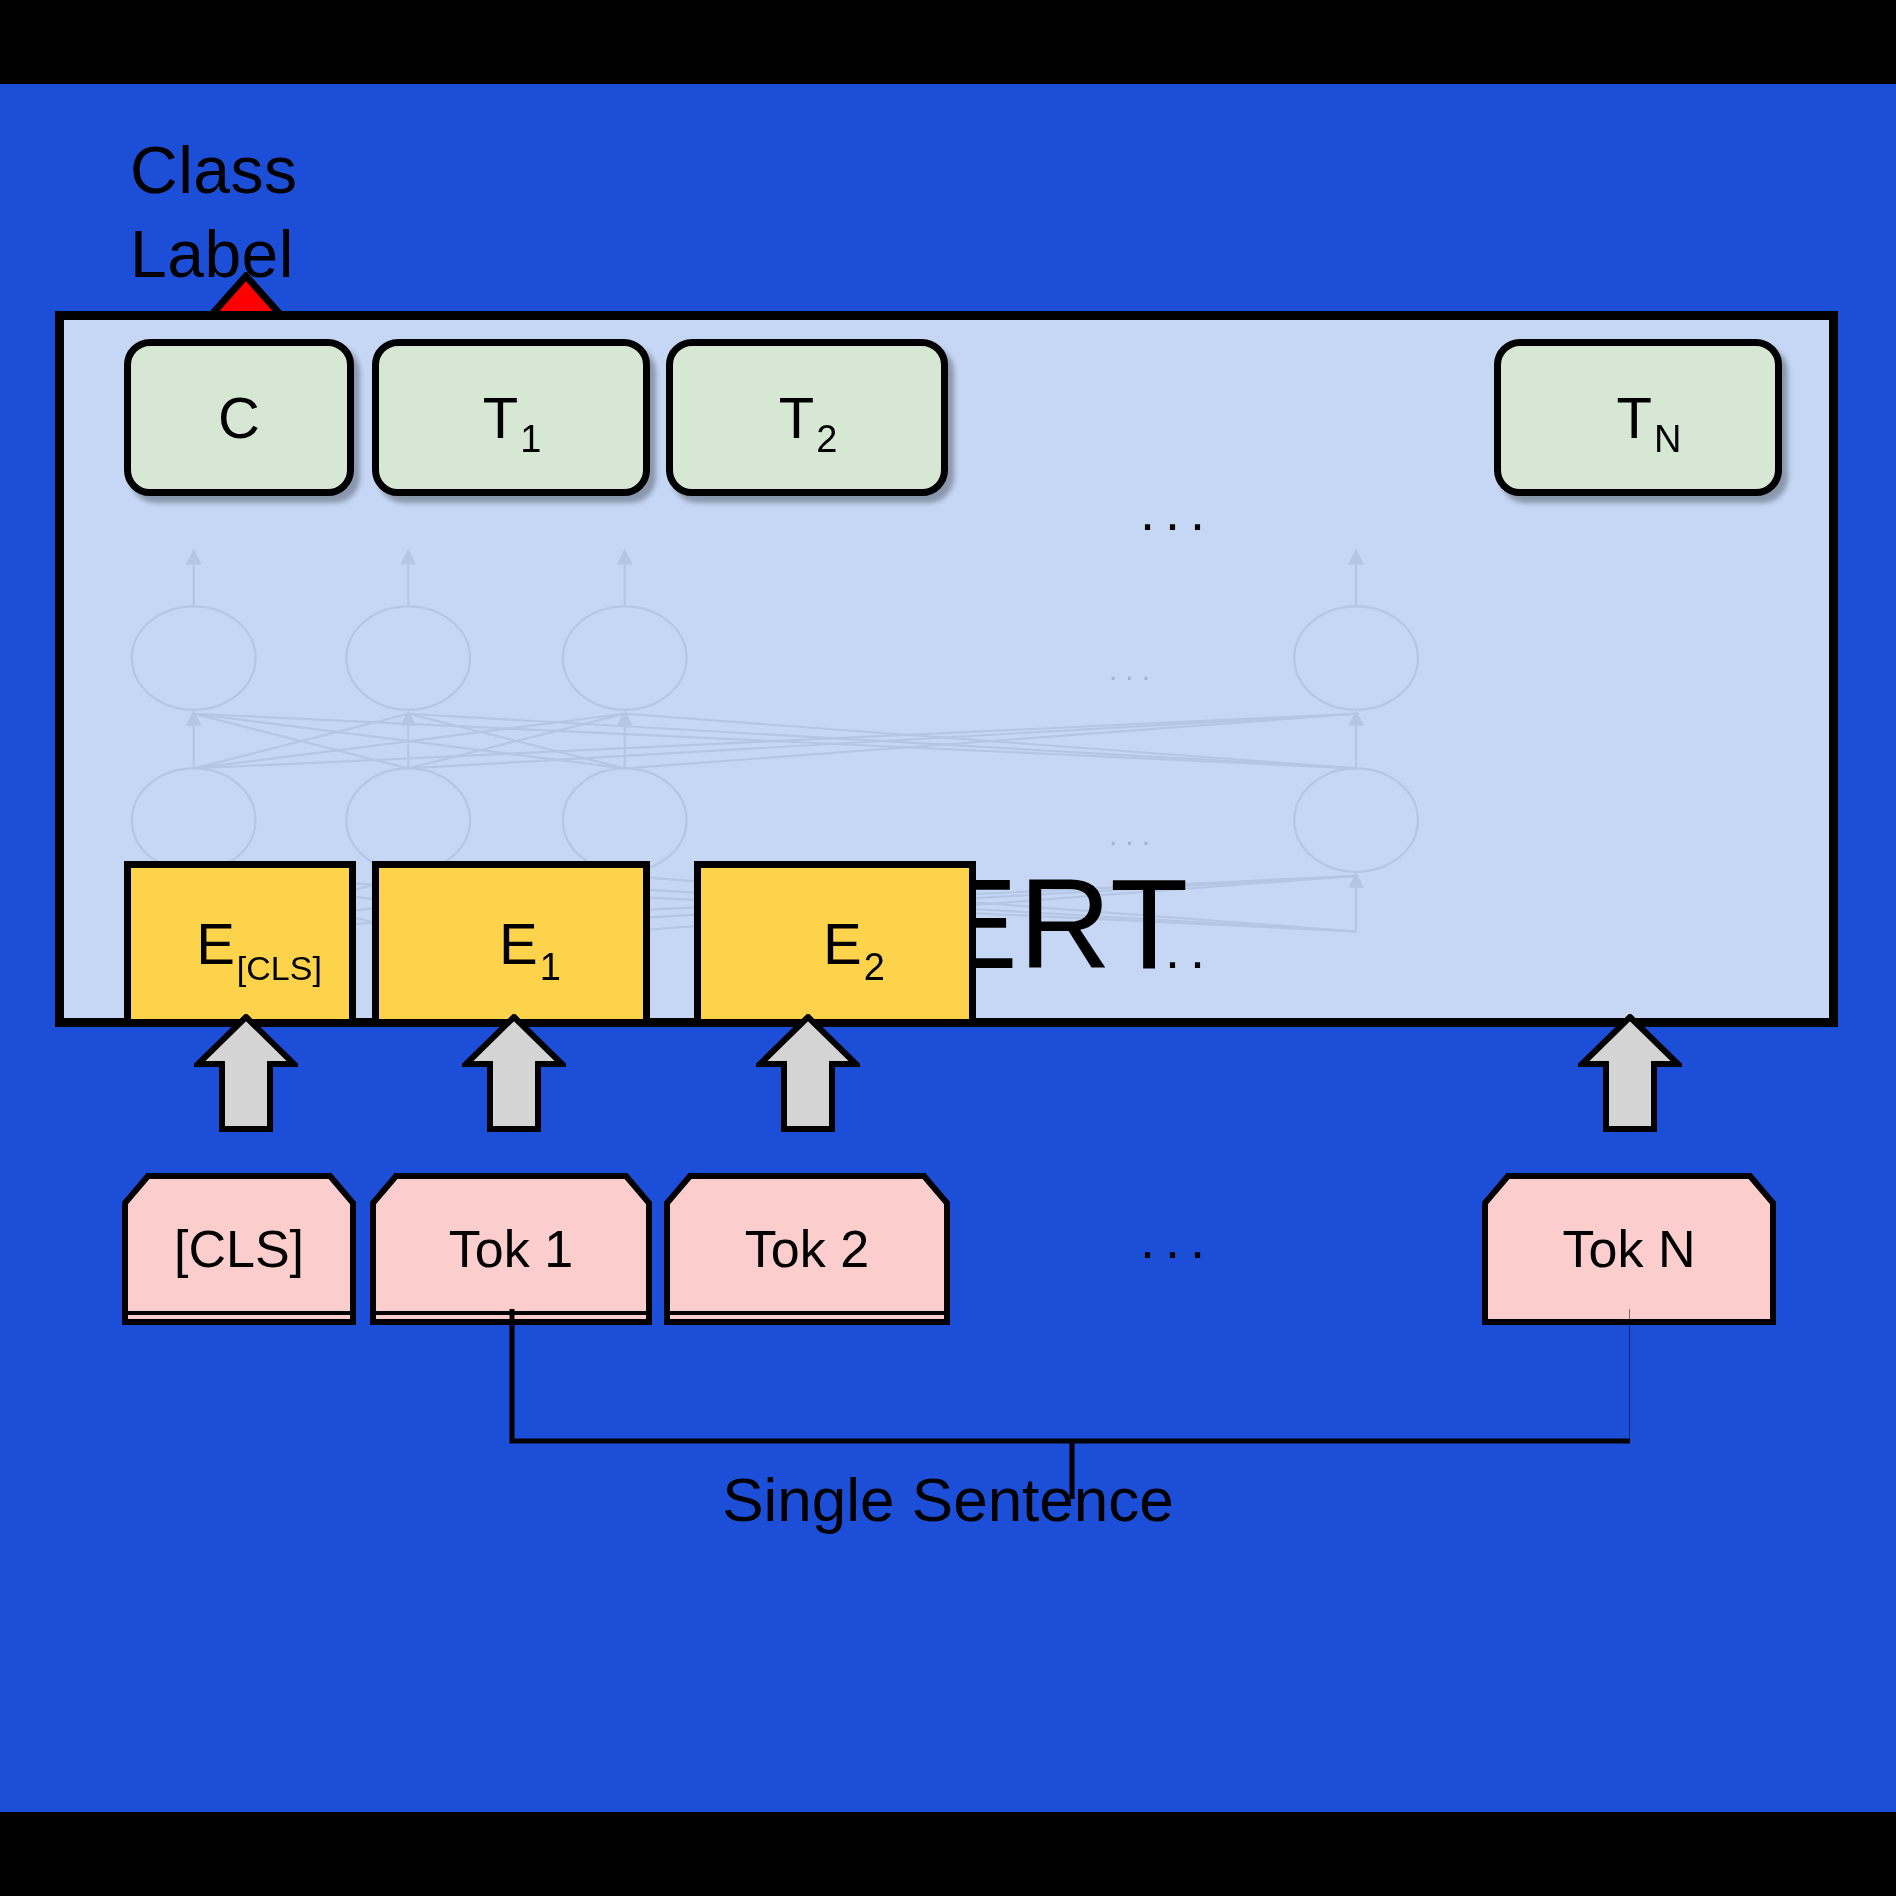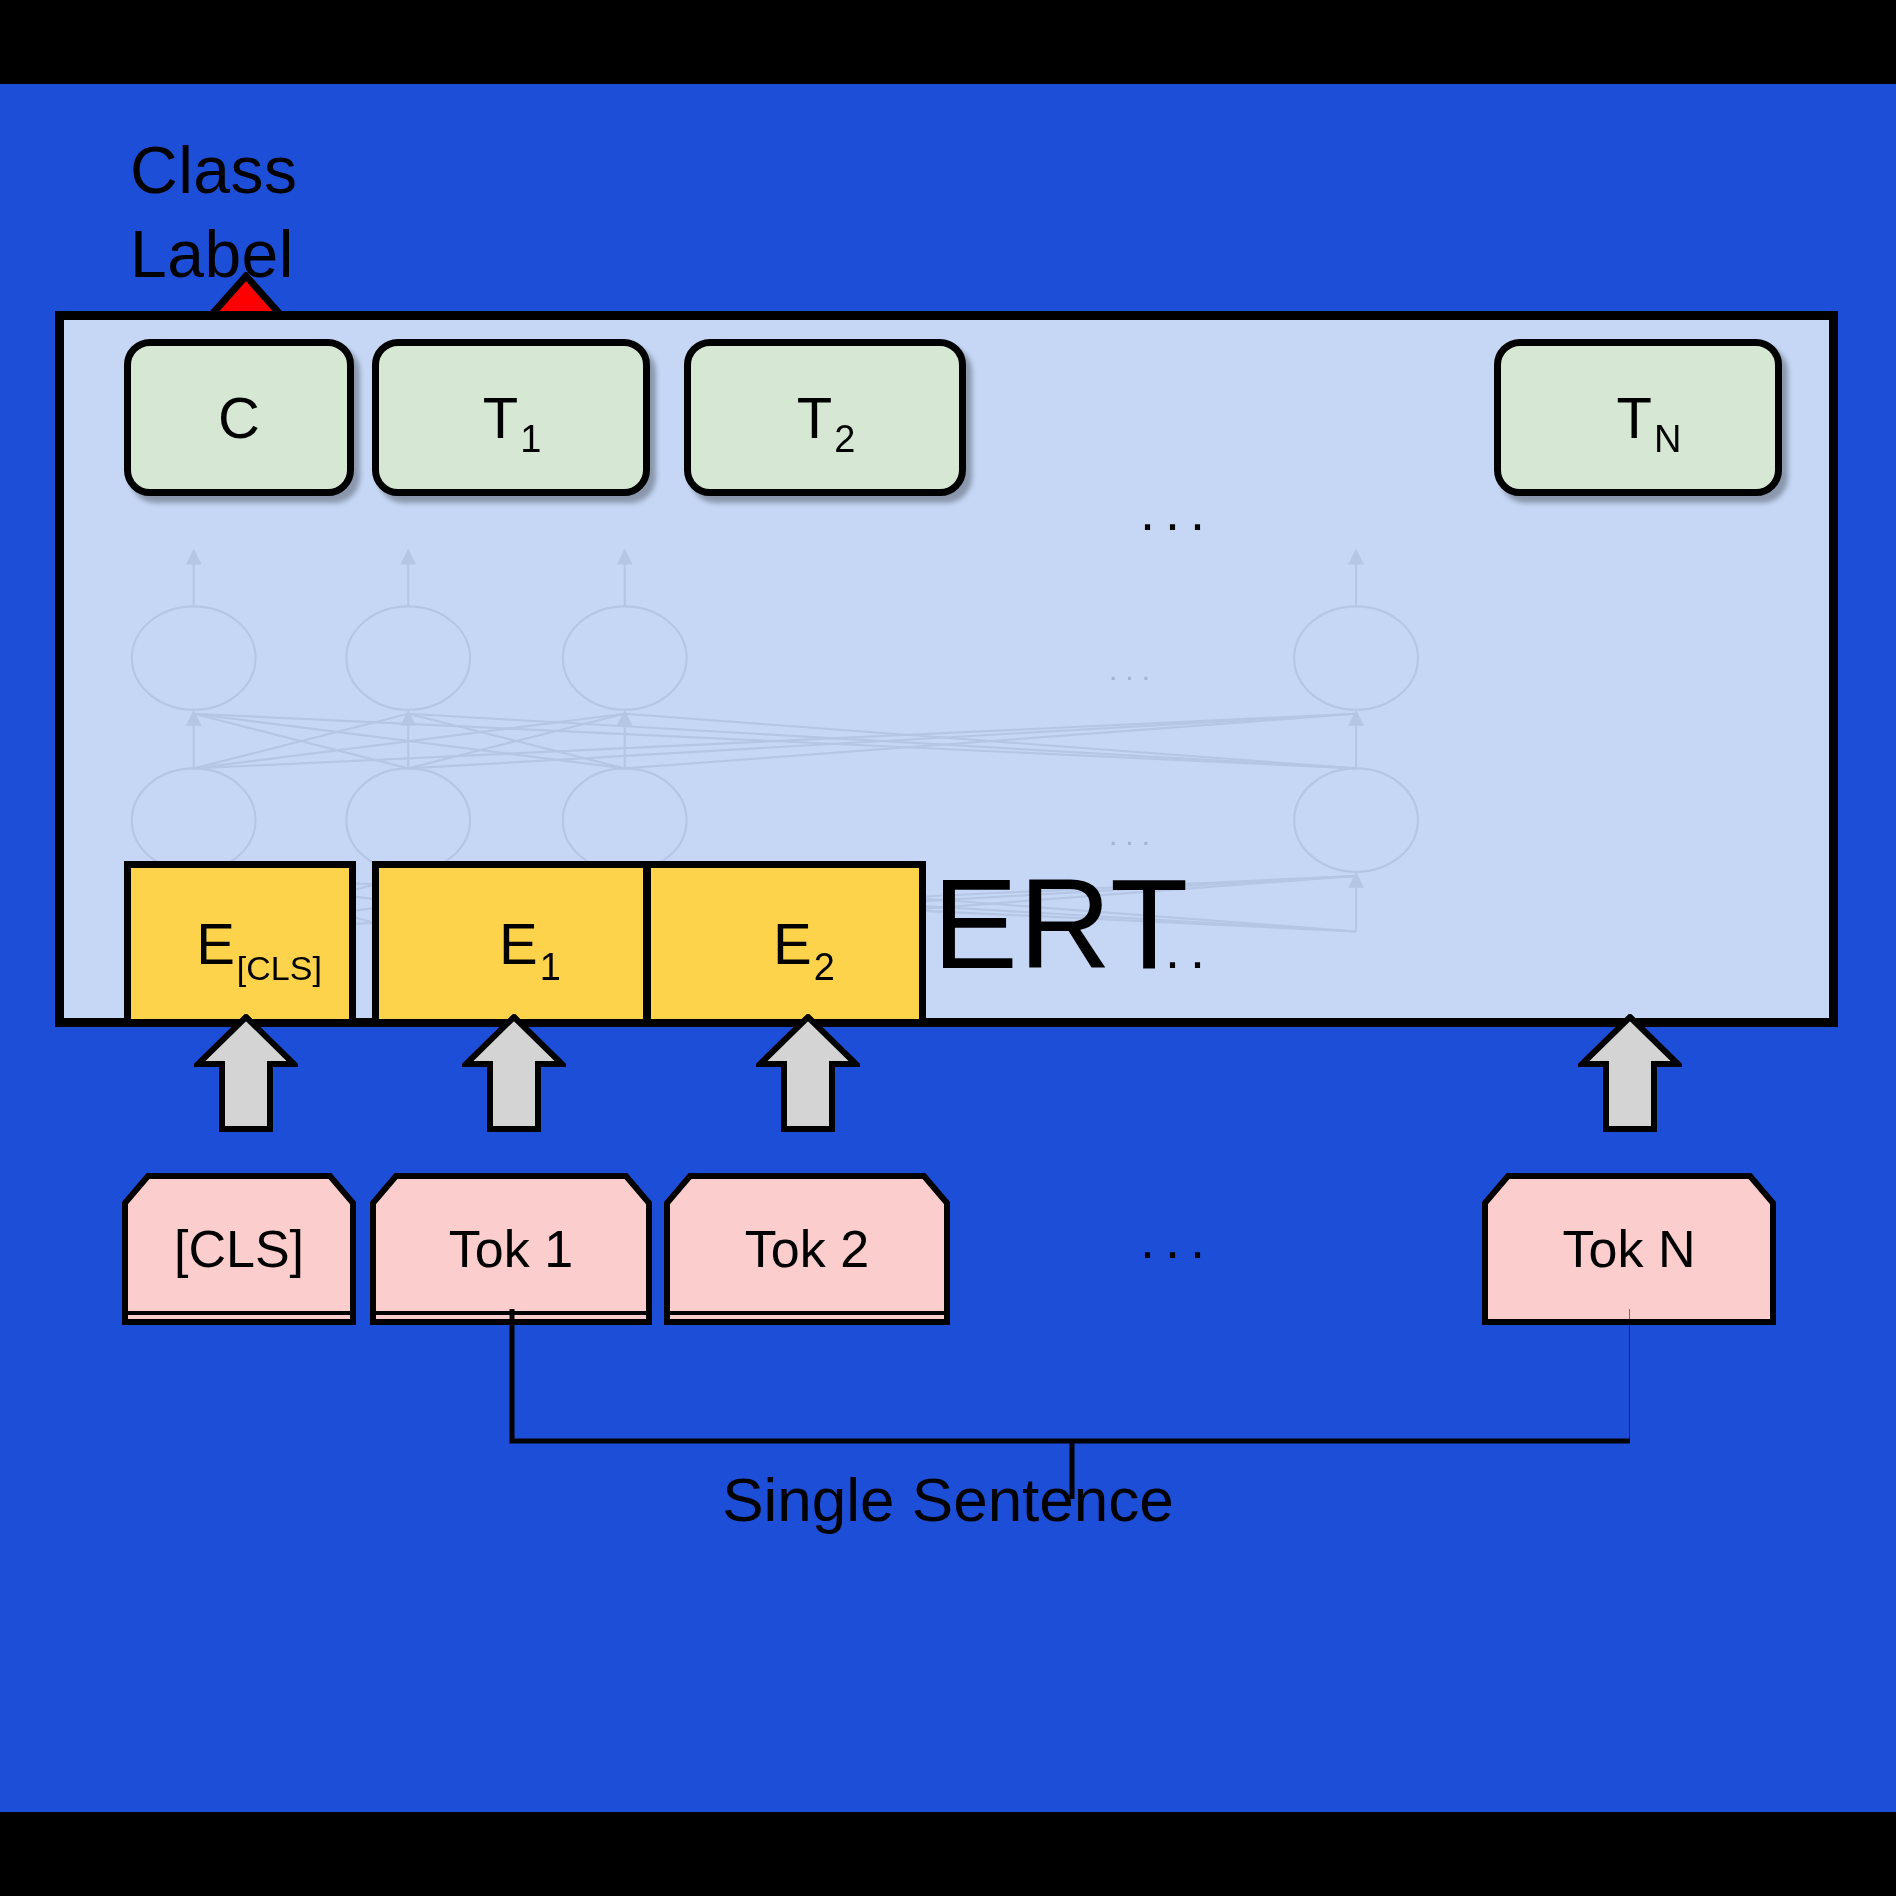--- a/index.html
+++ b/index.html
@@ -157,21 +157,21 @@
   <div class="gbox" style="left:124px;width:230px;">
     <span class="lbl">
       <span>C</span>
     </span>
   </div>
   <div class="gbox" style="left:372px;width:278px;justify-content:center;">
     <span class="lbl">
       <span>T</span><sub>1</sub>
     </span>
   </div>
-  <div class="gbox" style="left:684px;width:282px;">
+  <div class="gbox" style="left:666px;width:282px;">
     <span class="lbl">
       <span>T</span><sub>2</sub>
     </span>
   </div>
   <div class="gbox" style="left:1494px;width:288px;padding-left:20px;">
     <span class="lbl">
       <span>T</span><sub>N</sub>
     </span>
   </div>
   <div class="ell" style="left:1140px;top:400px;">...</div>
@@ -179,21 +179,21 @@
   <div class="ybox" style="left:124px;width:232px;">
     <span class="lbl">
       <span>E</span><sub class="wide">[CLS]</sub>
     </span>
   </div>
   <div class="ybox" style="left:372px;width:278px;">
     <span class="lbl">
       <span>E</span><sub>1</sub>
     </span>
   </div>
-  <div class="ybox" style="left:644px;width:282px;">
+  <div class="ybox" style="left:694px;width:282px;">
     <span class="lbl">
       <span>E</span><sub>2</sub>
     </span>
   </div>
   <div class="ell" style="left:1140px;top:838px;">...</div>
 
   <svg class="garrow" style="left:194px;top:930px;" viewBox="0 0 104 118">
     <polygon points="52,3 100,50 76,50 76,115 28,115 28,50 4,50" fill="#d4d4d4" stroke="#000" stroke-width="6"></polygon>
   </svg>
   <svg class="garrow" style="left:462px;top:930px;" viewBox="0 0 104 118">

